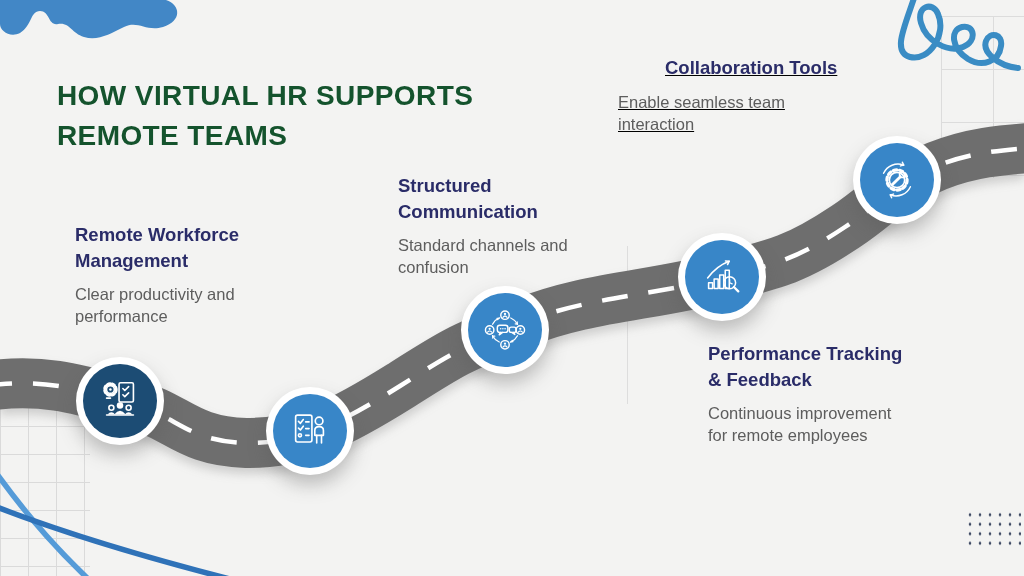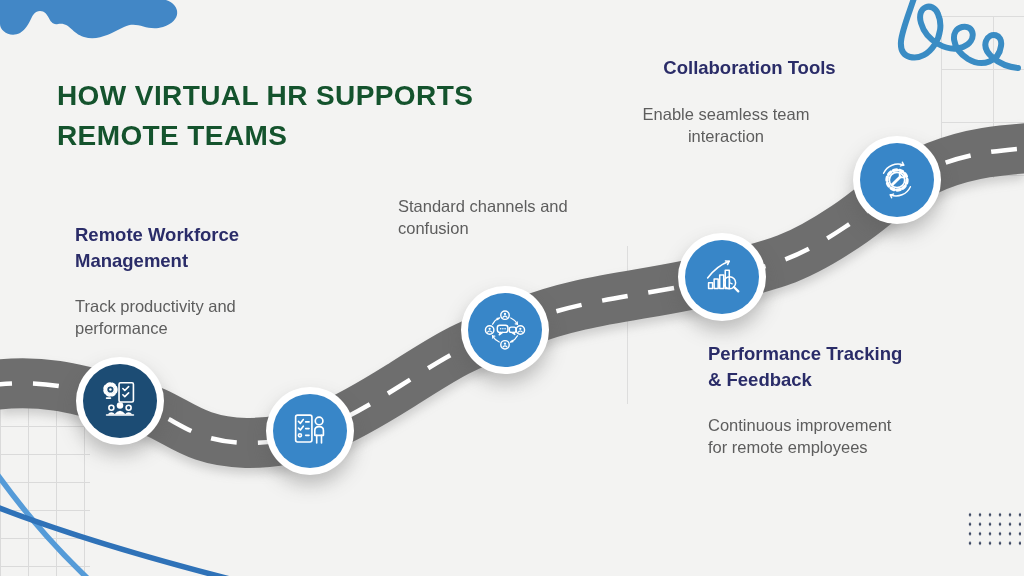--- a/index.html
+++ b/index.html
@@ -75,27 +75,27 @@
   }
   .title-block h1 {
     font-size: 28px; font-weight: bold; color: #14532d;
     line-height: 1.43; letter-spacing: .4px;
   }
   .milestone-text { position: absolute; z-index: 3; }
   .milestone-text h2 {
     font-size: 18.5px; font-weight: bold; color: #2a2c68; line-height: 1.38;
   }
   .milestone-text p {
-    font-size: 16.5px; color: #5d5d5d; line-height: 1.35; margin-top: 22px;
+    font-size: 16.5px; color: #5d5d5d; line-height: 1.35; margin-top: 10px;
   }
   .mt1 { left: 75px;  top: 222px; width: 230px; }
   .mt2 { left: 365px; top: 452px; width: 235px; }
   .mt3 { left: 398px; top: 173px; width: 205px; }
   .mt4 { left: 708px; top: 341px; width: 205px; }
-  .mt5 { right: 182px; top: 55px; width: 240px; text-align: center; }
+  .mt5 { right: 174px; top: 55px; width: 240px; text-align: left; text-decoration: underline; }
   .mt5 h2 { width: 185px; margin-left: auto; }
   .mt5 p  { width: 232px; margin-left: auto; }
 
   .icon-svg { display: block; }
 </style>
 </head>
 <body>
 
 <div class="canvas">
 
@@ -222,25 +222,26 @@
         <path d="M10 17 A16.5 16.5 0 0 1 31 8.5" stroke-width="1.5"></path>
         <path d="M31 8.5 L27.6 9.3 M31 8.5 L29.6 5.4" stroke-width="1.5"></path>
         <path d="M38 31 A16.5 16.5 0 0 1 17 39.5" stroke-width="1.5"></path>
         <path d="M17 39.5 L20.4 38.7 M17 39.5 L18.4 42.6" stroke-width="1.5"></path>
       </svg>
     </div>
   </div>
 
   <div class="milestone-text mt1">
     <h2>Remote Workforce Management</h2>
-    <p>Track productivity and performance</p>
+    <p>Clear productivity and performance</p>
   </div>
 
 
   <div class="milestone-text mt3">
+    <h2>Structured Communication</h2>
     <p>Standard channels and confusion</p>
   </div>
 
   <div class="milestone-text mt4">
     <h2>Performance Tracking &amp; Feedback</h2>
     <p>Continuous improvement for remote employees</p>
   </div>
 
   <div class="milestone-text mt5">
     <h2>Collaboration Tools</h2>

